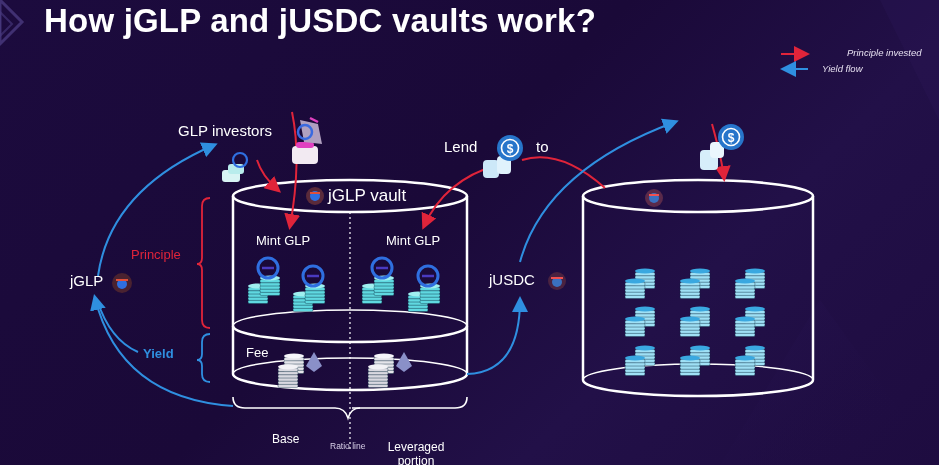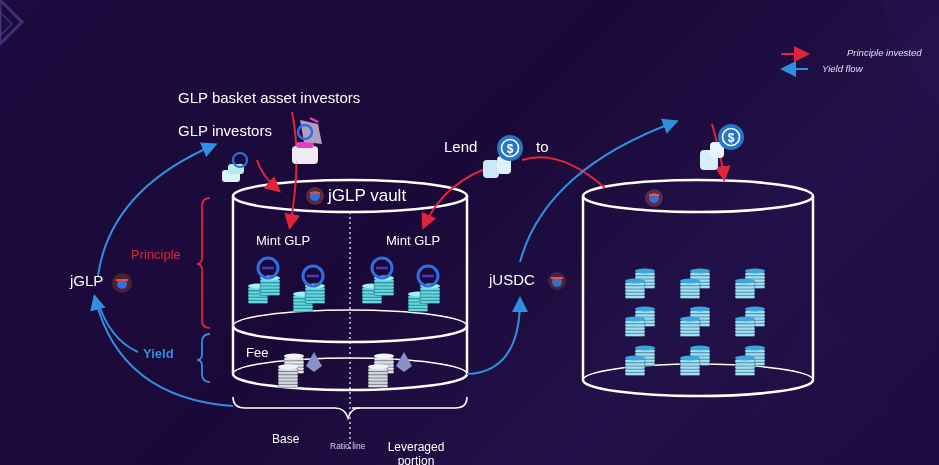--- a/index.html
+++ b/index.html
@@ -404,25 +404,25 @@
           <rect x="735" y="372" width="20" height="3.6" rx="1.6" fill="#9fe0f5" stroke="#0a2a40" stroke-width="0.4"></rect>
           <rect x="735" y="368.8" width="20" height="3.6" rx="1.6" fill="#9fe0f5" stroke="#0a2a40" stroke-width="0.4"></rect>
           <rect x="735" y="365.6" width="20" height="3.6" rx="1.6" fill="#9fe0f5" stroke="#0a2a40" stroke-width="0.4"></rect>
           <rect x="735" y="362.4" width="20" height="3.6" rx="1.6" fill="#9fe0f5" stroke="#0a2a40" stroke-width="0.4"></rect>
           <rect x="735" y="359.2" width="20" height="3.6" rx="1.6" fill="#9fe0f5" stroke="#0a2a40" stroke-width="0.4"></rect>
           <ellipse cx="745" cy="358" rx="10" ry="2.6" fill="#3aa8e0"></ellipse>
         </g>
       </g>
   </svg>
 
+  <div class="title">How jGLP and jUSDC vaults work?</div>
 
   <div class="legend-text" style="left:822px;top:47px;margin-left:25px;">Principle invested</div>
   <div class="legend-text" style="left:822px;top:63px;">Yield flow</div>
 
-  <div class="lbl" style="left:178px;top:89px;font-size:15px;">GLP basket asset investors</div>
   <div class="lbl" style="left:178px;top:122px;font-size:15px;">GLP investors</div>
   <div class="lbl" style="left:444px;top:138px;font-size:15px;">Lend</div>
   <div class="lbl" style="left:536px;top:138px;font-size:15px;">to</div>
 
   <div class="lbl" style="left:328px;top:186px;font-size:17px;">jGLP vault</div>
 
   <div class="lbl" style="left:256px;top:233px;font-size:13px;">Mint GLP</div>
   <div class="lbl" style="left:386px;top:233px;font-size:13px;">Mint GLP</div>
   <div class="lbl" style="left:246px;top:345px;font-size:13px;">Fee</div>
 

